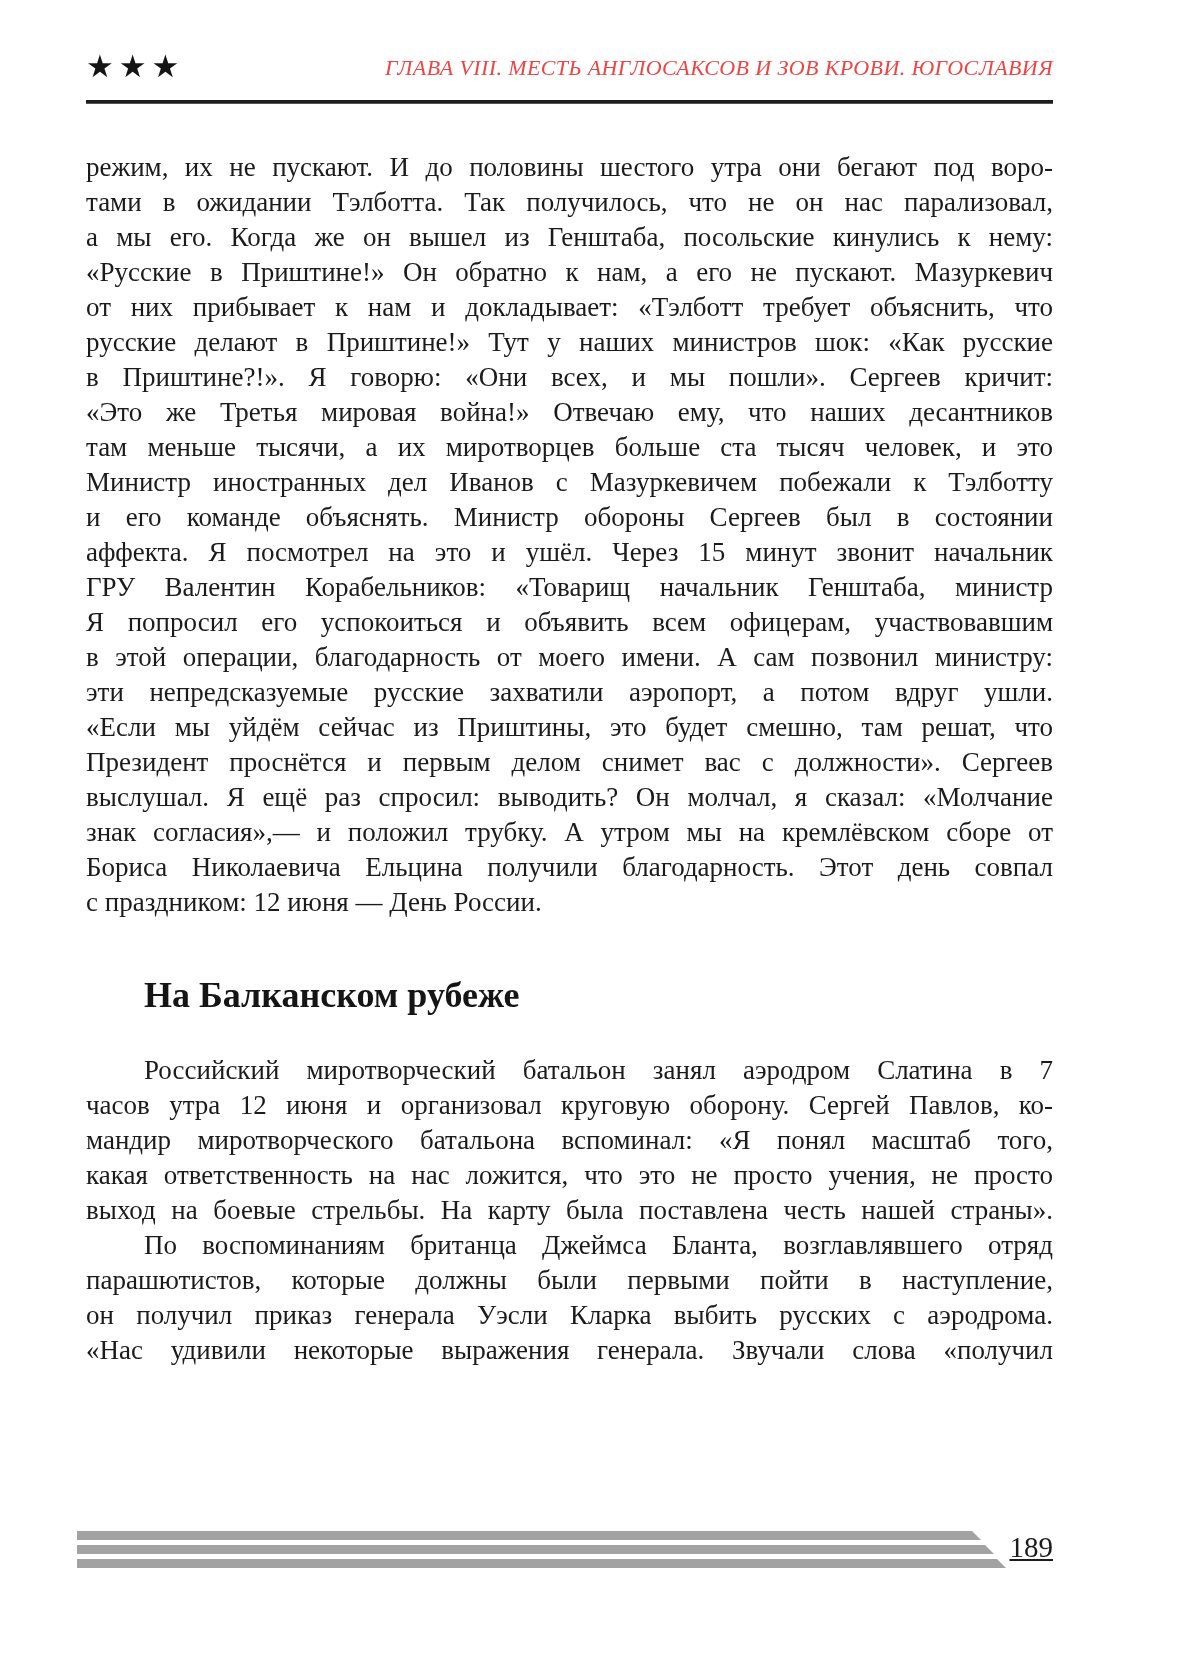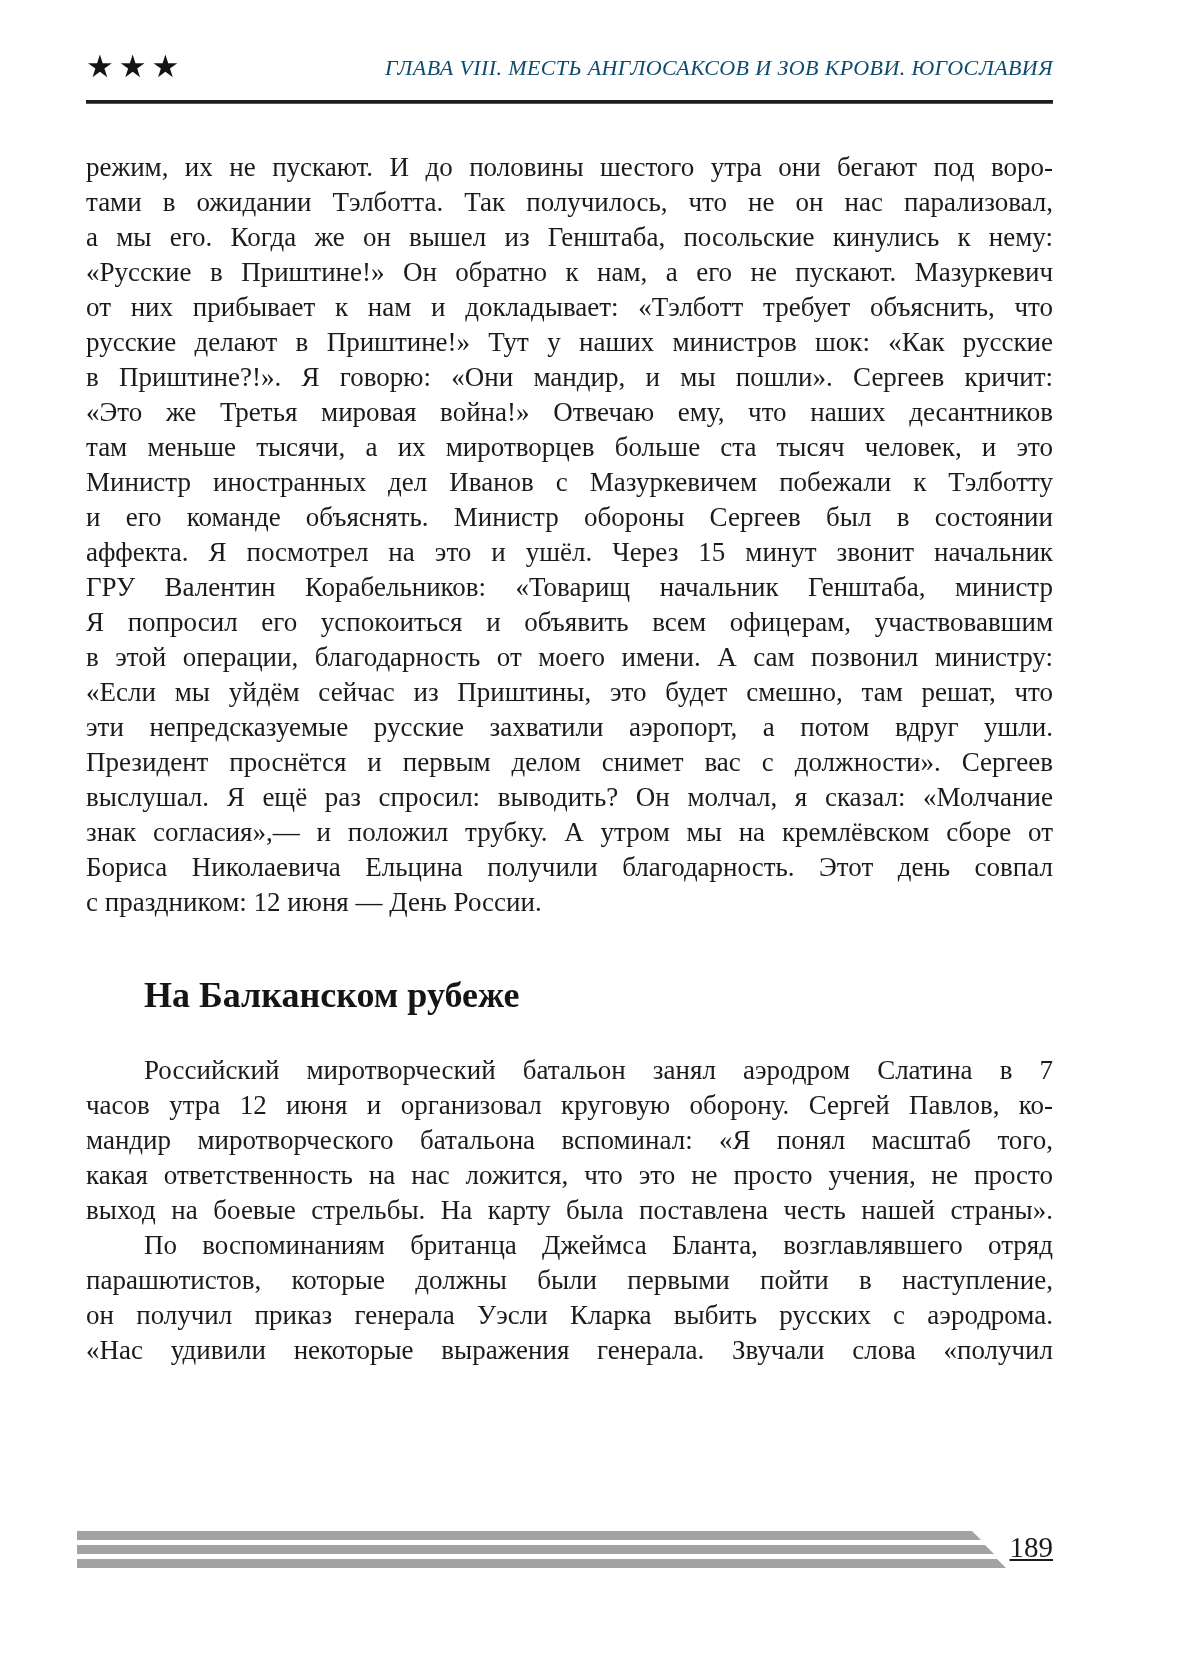--- a/index.html
+++ b/index.html
@@ -28,21 +28,21 @@
     letter-spacing: 5px;
     color: #141414;
     transform: translateY(3px);
   }
   .chapter-title {
     font-style: italic;
     font-size: 22px;
     line-height: 1;
     letter-spacing: 0.4px;
     white-space: nowrap;
-    color: #0c4a6e;
+    color: #ef4444;
   }
   .header-rule {
     position: absolute;
     left: 86px;
     width: 967px;
     top: 100px;
     height: 3px;
     background: #1d1d1d;
     border-bottom: 1px solid #555;
   }
@@ -108,31 +108,31 @@
   <div class="header-rule"></div>
 
   <main class="page-body" id="content-root">
       <div class="para">
         <div class="line">режим, их не пускают. И до половины шестого утра они бегают под воро-</div>
         <div class="line">тами в ожидании Тэлботта. Так получилось, что не он нас парализовал,</div>
         <div class="line">а мы его. Когда же он вышел из Генштаба, посольские кинулись к нему:</div>
         <div class="line">«Русские в Приштине!» Он обратно к нам, а его не пускают. Мазуркевич</div>
         <div class="line">от них прибывает к нам и докладывает: «Тэлботт требует объяснить, что</div>
         <div class="line">русские делают в Приштине!» Тут у наших министров шок: «Как русские</div>
-        <div class="line">в Приштине?!». Я говорю: «Они мандир, и мы пошли». Сергеев кричит:</div>
+        <div class="line">в Приштине?!». Я говорю: «Они всех, и мы пошли». Сергеев кричит:</div>
         <div class="line">«Это же Третья мировая война!» Отвечаю ему, что наших десантников</div>
         <div class="line">там меньше тысячи, а их миротворцев больше ста тысяч человек, и это</div>
         <div class="line">Министр иностранных дел Иванов с Мазуркевичем побежали к Тэлботту</div>
         <div class="line">и его команде объяснять. Министр обороны Сергеев был в состоянии</div>
         <div class="line">аффекта. Я посмотрел на это и ушёл. Через 15 минут звонит начальник</div>
         <div class="line">ГРУ Валентин Корабельников: «Товарищ начальник Генштаба, министр</div>
         <div class="line">Я попросил его успокоиться и объявить всем офицерам, участвовавшим</div>
         <div class="line">в этой операции, благодарность от моего имени. А сам позвонил министру:</div>
+        <div class="line">эти непредсказуемые русские захватили аэропорт, а потом вдруг ушли.</div>
         <div class="line">«Если мы уйдём сейчас из Приштины, это будет смешно, там решат, что</div>
-        <div class="line">эти непредсказуемые русские захватили аэропорт, а потом вдруг ушли.</div>
         <div class="line">Президент проснётся и первым делом снимет вас с должности». Сергеев</div>
         <div class="line">выслушал. Я ещё раз спросил: выводить? Он молчал, я сказал: «Молчание</div>
         <div class="line">знак согласия»,— и положил трубку. А утром мы на кремлёвском сборе от</div>
         <div class="line">Бориса Николаевича Ельцина получили благодарность. Этот день совпал</div>
         <div class="line short">с праздником: 12 июня — День России.</div>
       </div>
       <h2 class="heading">На Балканском рубеже</h2>
       <div class="para indent">
         <div class="line">Российский миротворческий батальон занял аэродром Слатина в 7</div>
         <div class="line">часов утра 12 июня и организовал круговую оборону. Сергей Павлов, ко-</div>

